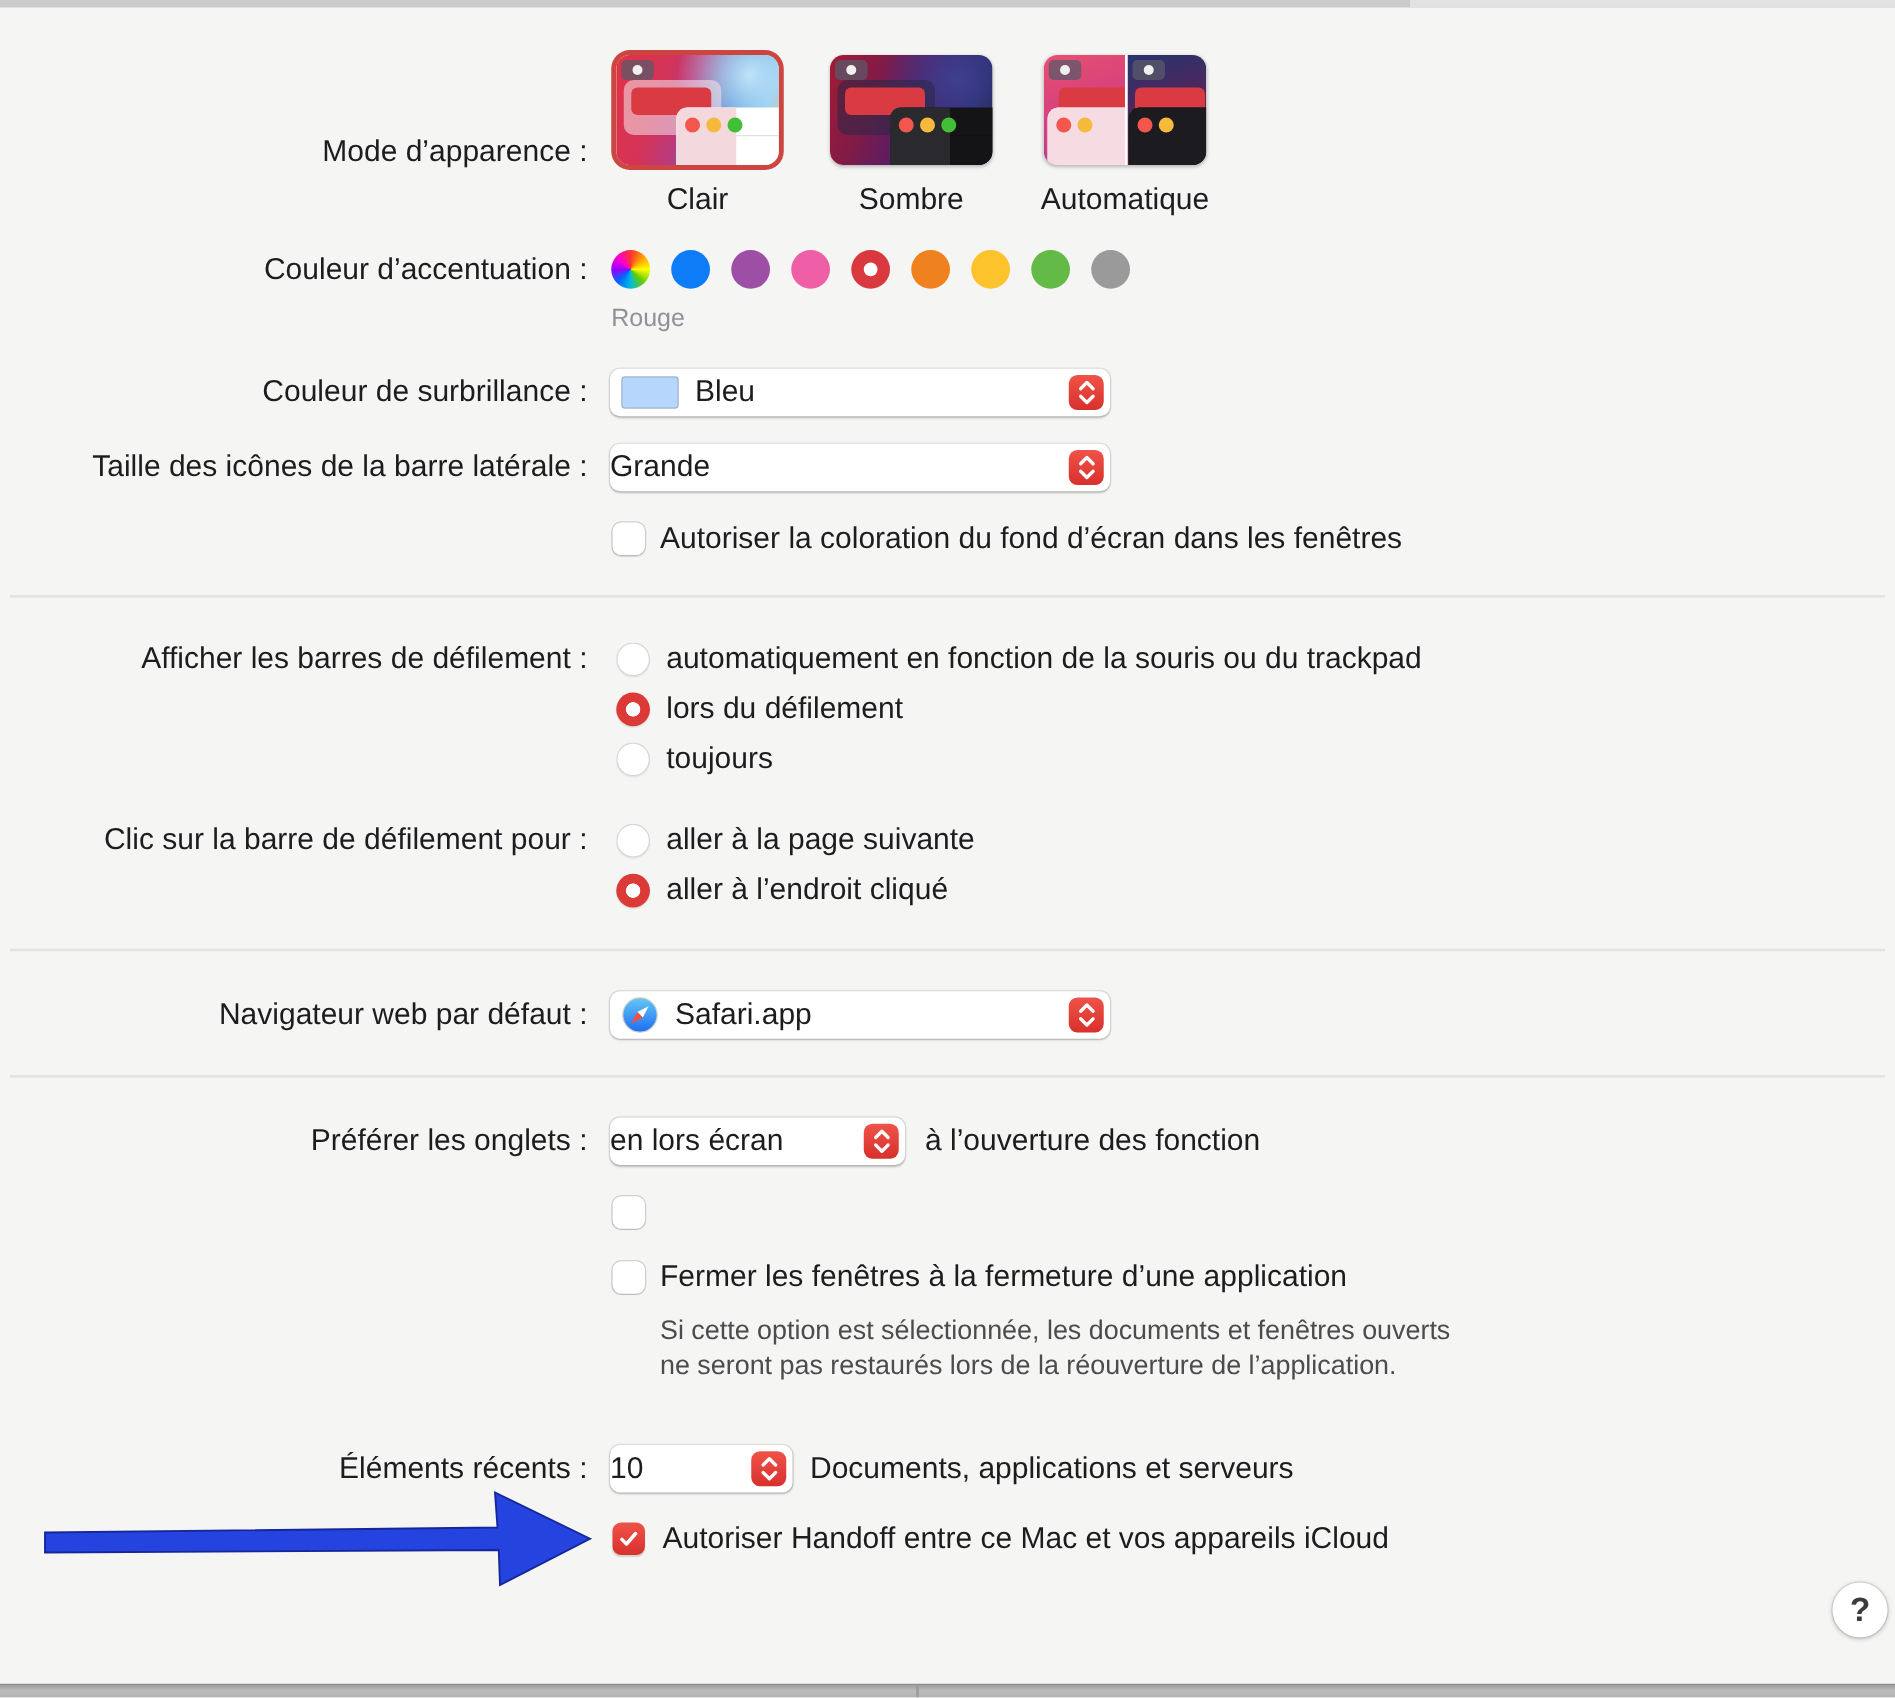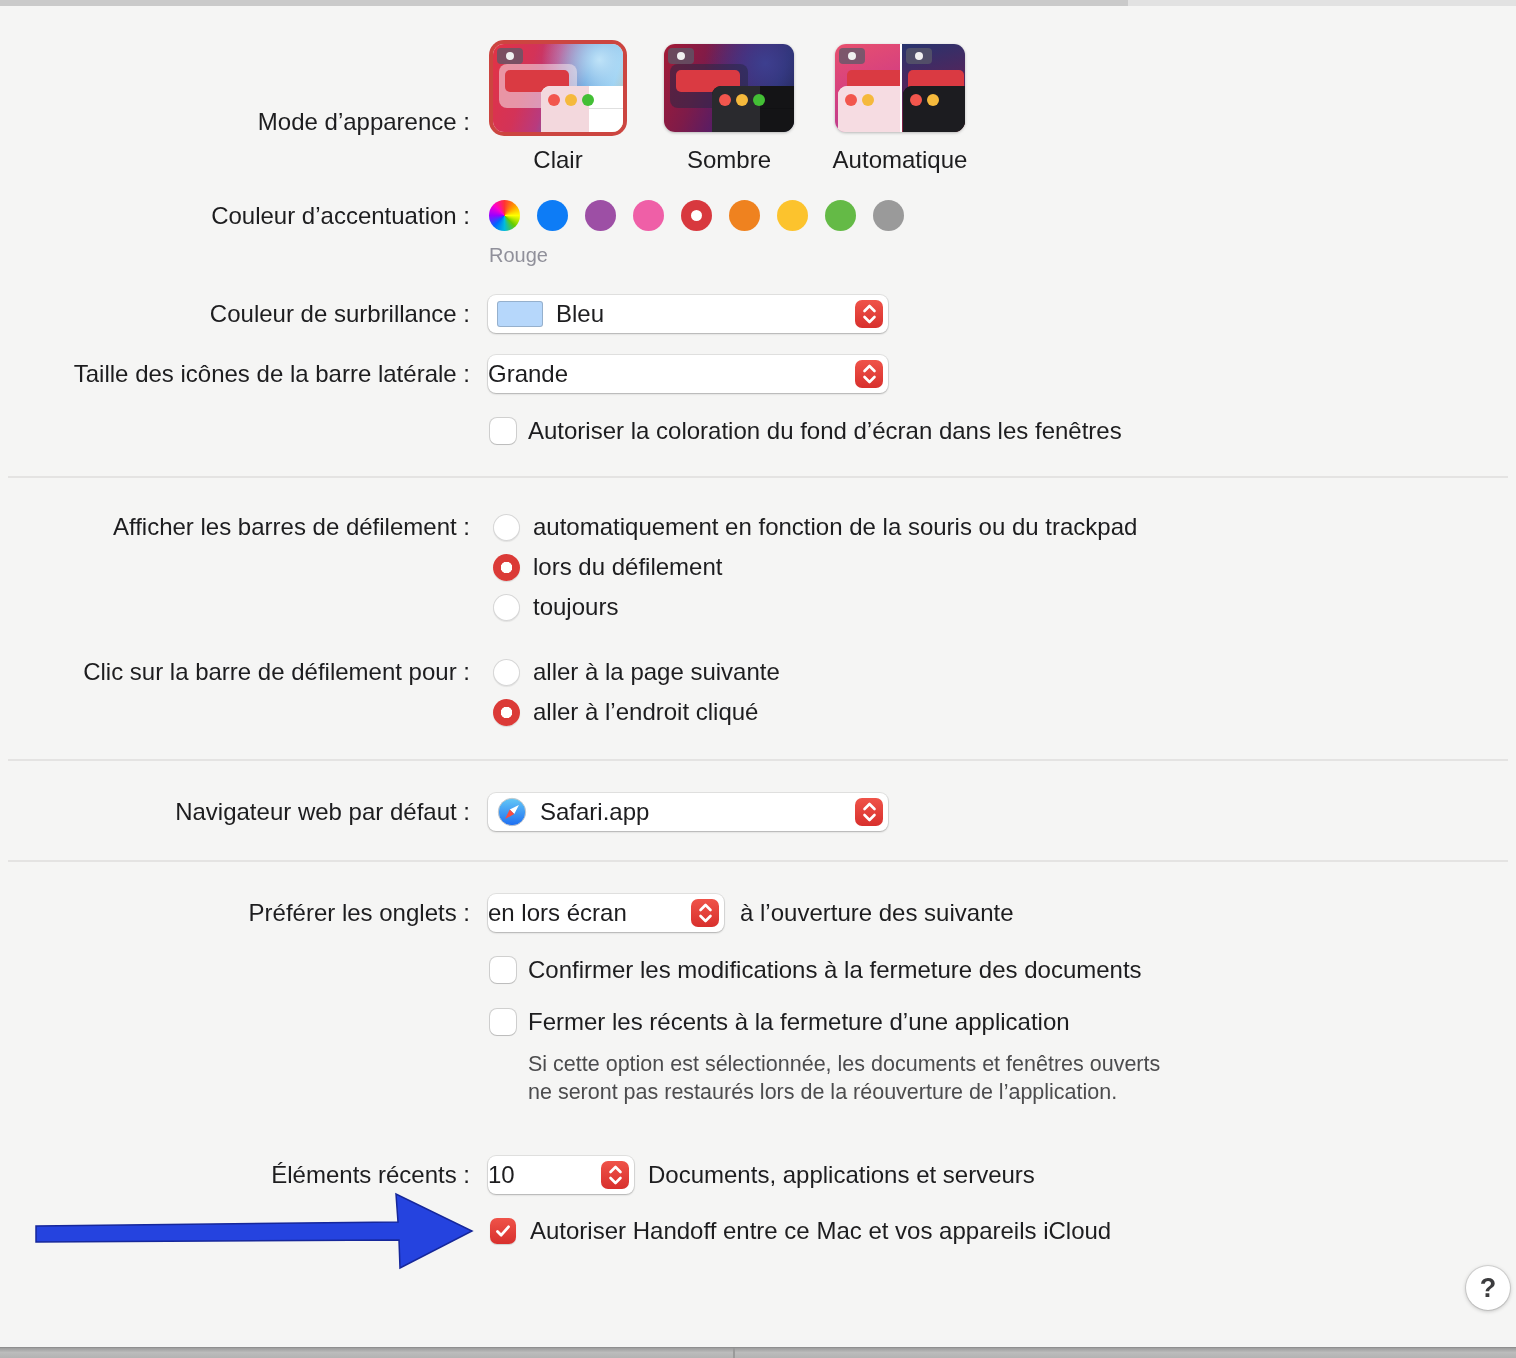--- a/index.html
+++ b/index.html
@@ -276,27 +276,26 @@
   <div class="lbl" style="top:897px;">Préférer les onglets :</div>
   <div class="dd" style="left:488px; top:894px; width:236px;">
     <span class="dd-text">en lors écran</span>
     <span class="stepper">
       <svg width="17" height="22" viewBox="0 0 17 22">
           <path d="M3.5 8 L8.5 3 L13.5 8" stroke="#fff" stroke-width="2.6" fill="none" stroke-linecap="round" stroke-linejoin="round"></path>
           <path d="M3.5 14 L8.5 19 L13.5 14" stroke="#fff" stroke-width="2.6" fill="none" stroke-linecap="round" stroke-linejoin="round"></path>
         </svg>
     </span>
   </div>
-  <div class="txt" style="left:740px; top:897px;">à l’ouverture des suivante</div>
+  <div class="txt" style="left:740px; top:897px;">à l’ouverture des fonction</div>
 
   <div class="cb" style="left:490px; top:957px;"></div>
-  <div class="txt" style="left:528px; top:954px;">Confirmer les modifications à la fermeture des documents</div>
 
   <div class="cb" style="left:490px; top:1009px;"></div>
-  <div class="txt" style="left:528px; top:1006px;">Fermer les récents à la fermeture d’une application</div>
+  <div class="txt" style="left:528px; top:1006px;">Fermer les fenêtres à la fermeture d’une application</div>
   <div class="note">Si cette option est sélectionnée, les documents et fenêtres ouverts ne seront pas restaurés lors de la réouverture de l’application.</div>
 
   <div class="lbl" style="top:1159px;">Éléments récents :</div>
   <div class="dd" style="left:488px; top:1156px; width:146px;">
     <span class="dd-text">10</span>
     <span class="stepper">
       <svg width="17" height="22" viewBox="0 0 17 22">
           <path d="M3.5 8 L8.5 3 L13.5 8" stroke="#fff" stroke-width="2.6" fill="none" stroke-linecap="round" stroke-linejoin="round"></path>
           <path d="M3.5 14 L8.5 19 L13.5 14" stroke="#fff" stroke-width="2.6" fill="none" stroke-linecap="round" stroke-linejoin="round"></path>
         </svg>

